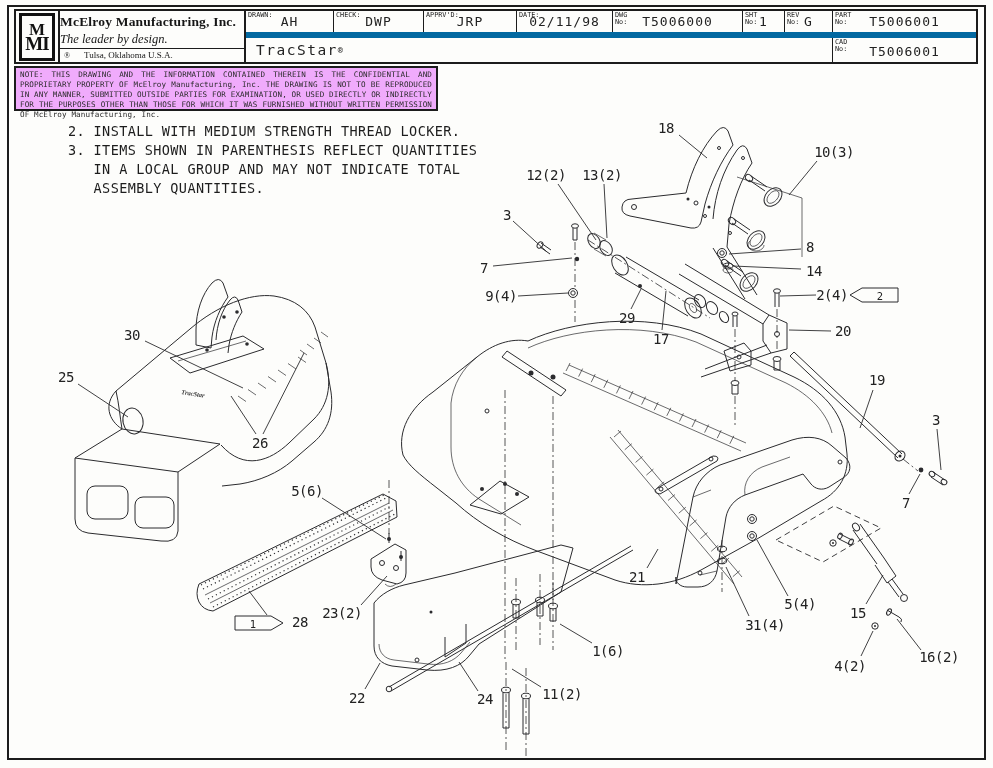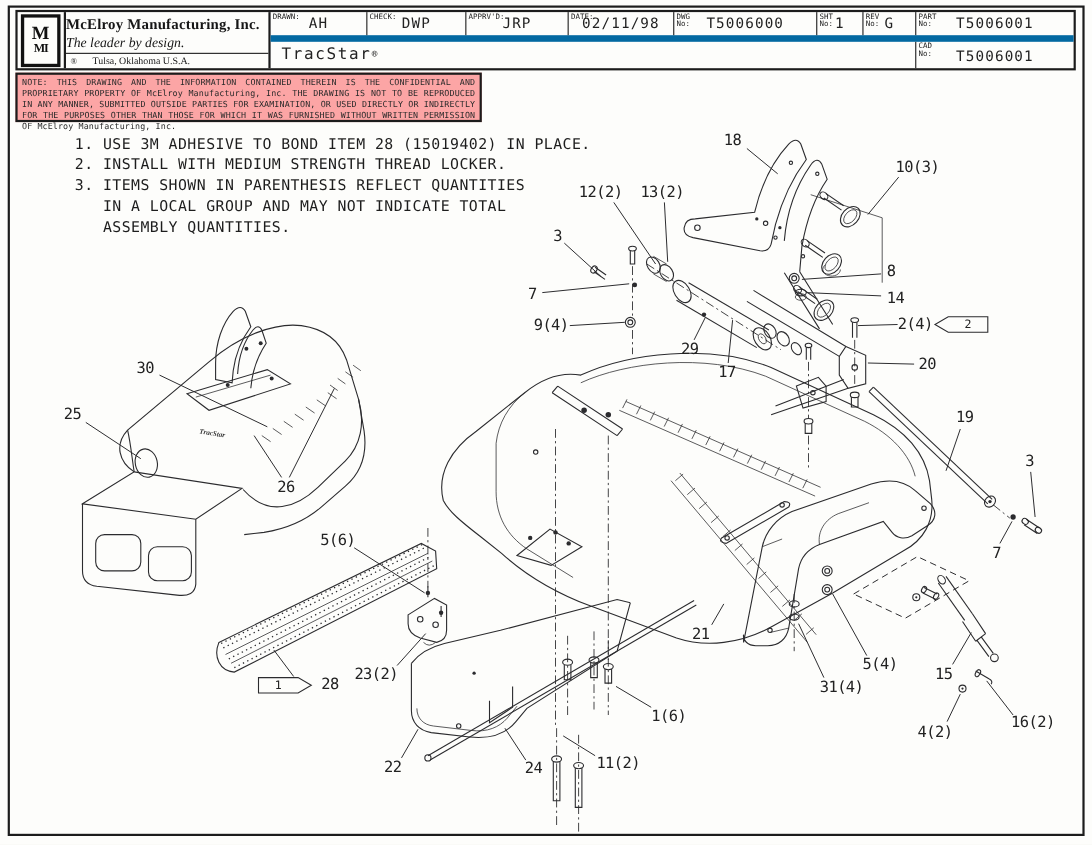--- a/index.html
+++ b/index.html
@@ -7,40 +7,40 @@
        font-family:"DejaVu Sans Mono",monospace;color:#161616;}
   .sheet{position:absolute;inset:0;background:#fdfdfb;}
   .frame{position:absolute;left:7px;top:5px;width:975px;height:751px;border:2px solid #1c1c1c;}
   
   .tblock{position:absolute;left:14px;top:9px;width:964px;height:55px;border:2px solid #1c1c1c;
           display:flex;background:#fdfdfb;box-sizing:border-box;}
   .logo-cell{width:44px;border-right:2px solid #1c1c1c;display:flex;align-items:center;justify-content:center;box-sizing:border-box;}
   .logo-box{width:30px;height:42px;border:3px solid #111;display:flex;flex-direction:column;align-items:center;justify-content:center;
             font-family:"Liberation Serif",serif;font-weight:bold;color:#111;}
   .logo-box .l1{font-size:17px;line-height:15px;}
-  .logo-box .l2{font-size:11px;line-height:14px;letter-spacing:-1px;text-align:center;}
+  .logo-box .l2{font-size:19px;line-height:14px;letter-spacing:-1px;text-align:center;}
   .co-cell{width:186px;border-right:2px solid #1c1c1c;box-sizing:border-box;text-align:left;
            font-family:"Liberation Serif",serif;display:flex;flex-direction:column;justify-content:space-between;padding-top:3px;}
   .co-name{font-size:13.5px;font-weight:bold;letter-spacing:0.2px;}
   .co-tag{font-size:12.5px;font-style:italic;}
   .co-loc{font-size:9px;border-top:1px solid #1c1c1c;padding:1px 4px 2px 4px;display:flex;align-items:center;gap:14px;}
   .co-loc .reg{font-size:8px;}
   .fields{flex:1;display:flex;flex-direction:column;box-sizing:border-box;}
   .frow{display:flex;height:27px;box-sizing:border-box;border-bottom:6px solid #0369a1;}
   .frow2{display:flex;flex:1;box-sizing:border-box;}
   .fc{position:relative;border-right:1px solid #1c1c1c;box-sizing:border-box;display:flex;align-items:flex-end;justify-content:center;}
   .fc:last-child{border-right:none;}
   .fl{position:absolute;left:2px;top:1px;font-size:6.8px;line-height:1.05;white-space:pre-line;color:#222;}
   .fv{font-size:13px;letter-spacing:1px;padding-bottom:3px;color:#222;}
   .title-cell{display:flex;align-items:center;padding-left:10px;border-right:1px solid #1c1c1c;box-sizing:border-box;
               font-size:14.5px;letter-spacing:1.5px;color:#222;}
   .title-cell sup{font-size:8.5px;letter-spacing:0;}
   
   .conf{position:absolute;left:14px;top:66px;width:424px;height:45px;border:2px solid #1c1c1c;box-sizing:border-box;
-        padding:2px 4px;font-size:7.6px;line-height:1.33;letter-spacing:0.1px;text-align:justify;color:#2a2a2a;background:#fca5a5;}
+        padding:2px 4px;font-size:7.6px;line-height:1.33;letter-spacing:0.1px;text-align:justify;color:#2a2a2a;background:#f0abfc;}
   
   .notes{position:absolute;left:54px;top:122px;font-size:13.5px;letter-spacing:0.4px;color:#1d1d1d;}
   .notes-h{text-decoration:underline;margin-bottom:3px;}
   .note-item{white-space:pre;line-height:19px;padding-left:14px;}
   
   svg#art{position:absolute;left:0;top:0;}
   #art path,#art line,#art circle,#art ellipse,#art rect,#art polygon,#art polyline{stroke:#2b2b2e;fill:none;stroke-width:1;}
   #art .fill{fill:#2b2b2e;stroke:none;}
   #art .dashdot{stroke-dasharray:8 3 2 3;stroke-width:0.8;}
   #art .dashed{stroke-dasharray:6 4;stroke-width:0.9;}
@@ -124,21 +124,20 @@
 No:</span>
           <span class="fv">T5006001</span>
         </div>
     </div>
   </div>
 </div>
 
 <div class="conf">NOTE: THIS DRAWING AND THE INFORMATION CONTAINED THEREIN IS THE CONFIDENTIAL AND PROPRIETARY PROPERTY OF McElroy Manufacturing, Inc. THE DRAWING IS NOT TO BE REPRODUCED IN ANY MANNER, SUBMITTED OUTSIDE PARTIES FOR EXAMINATION, OR USED DIRECTLY OR INDIRECTLY FOR THE PURPOSES OTHER THAN THOSE FOR WHICH IT WAS FURNISHED WITHOUT WRITTEN PERMISSION OF McElroy Manufacturing, Inc.</div>
 
 <div class="notes">
-  <div class="note-item">1. USE 3M ADHESIVE TO BOND ITEM 28 (15019402) IN PLACE.</div>
   <div class="note-item">2. INSTALL WITH MEDIUM STRENGTH THREAD LOCKER.</div>
   <div class="note-item">3. ITEMS SHOWN IN PARENTHESIS REFLECT QUANTITIES
    IN A LOCAL GROUP AND MAY NOT INDICATE TOTAL
    ASSEMBLY QUANTITIES.</div>
 </div>
 
 <svg id="art" width="993" height="768" viewBox="0 0 993 768">
 
   <g>
     <path d="M75,458 L122,429 L220,444 L178,472 Z"></path>

